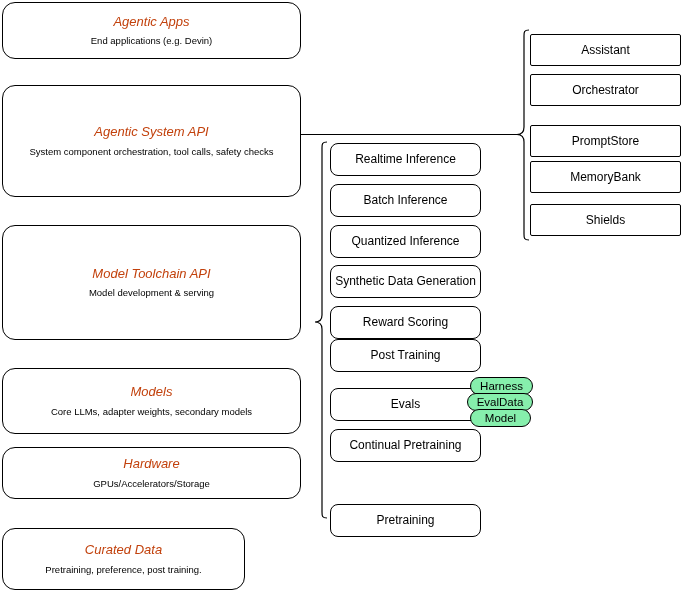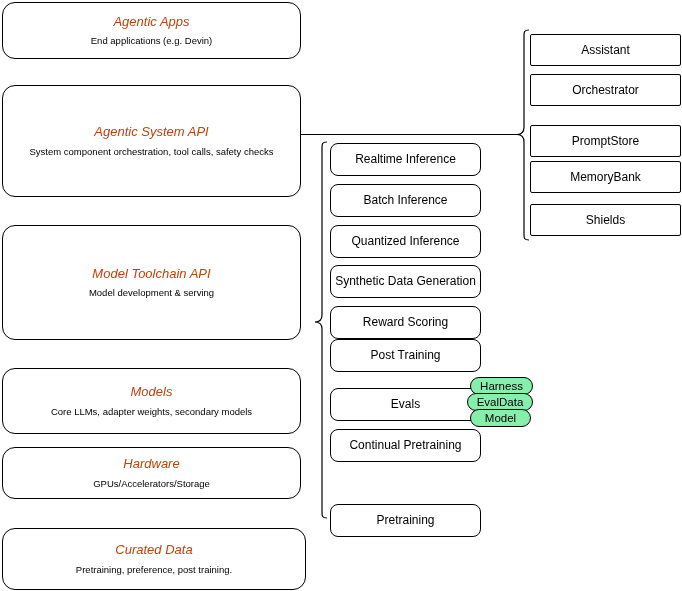--- a/index.html
+++ b/index.html
@@ -112,21 +112,21 @@
   <div class="node layer" style="left:2px; top:368px; width:299px; height:66px;">
     <div class="title">Models</div>
     <div class="subtitle">Core LLMs, adapter weights, secondary models</div>
   </div>
 
   <div class="node layer" style="left:2px; top:447px; width:299px; height:52px;">
     <div class="title">Hardware</div>
     <div class="subtitle">GPUs/Accelerators/Storage</div>
   </div>
 
-  <div class="node layer" style="left:2px; top:528px; width:304px; height:62px;">
+  <div class="node layer" style="left:2px; top:528px; width:243px; height:62px;">
     <div class="title">Curated Data</div>
     <div class="subtitle">Pretraining, preference, post training.</div>
   </div>
 
   <div class="brace" style="left:313px; top:140px; width:16px; height:382px;">
     <svg width="16" height="382" viewBox="0 0 16 382">
       <path d="M14,2 C9,2 9,4 9,8 L9,175 C9,180 7,182 2,182 C7,182 9,184 9,189 L9,372 C9,376 9,378 14,378"></path>
     </svg>
   </div>
 

